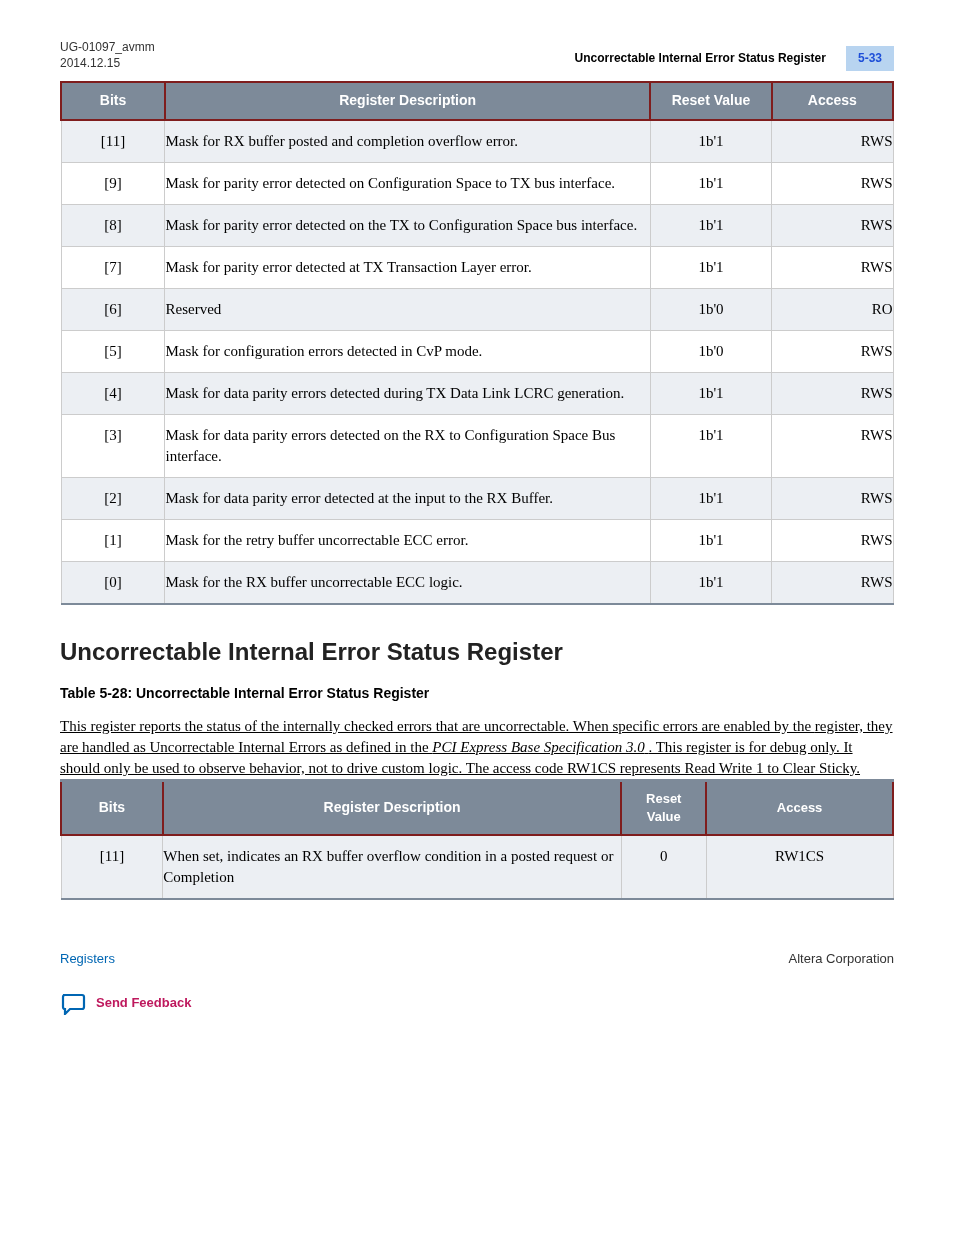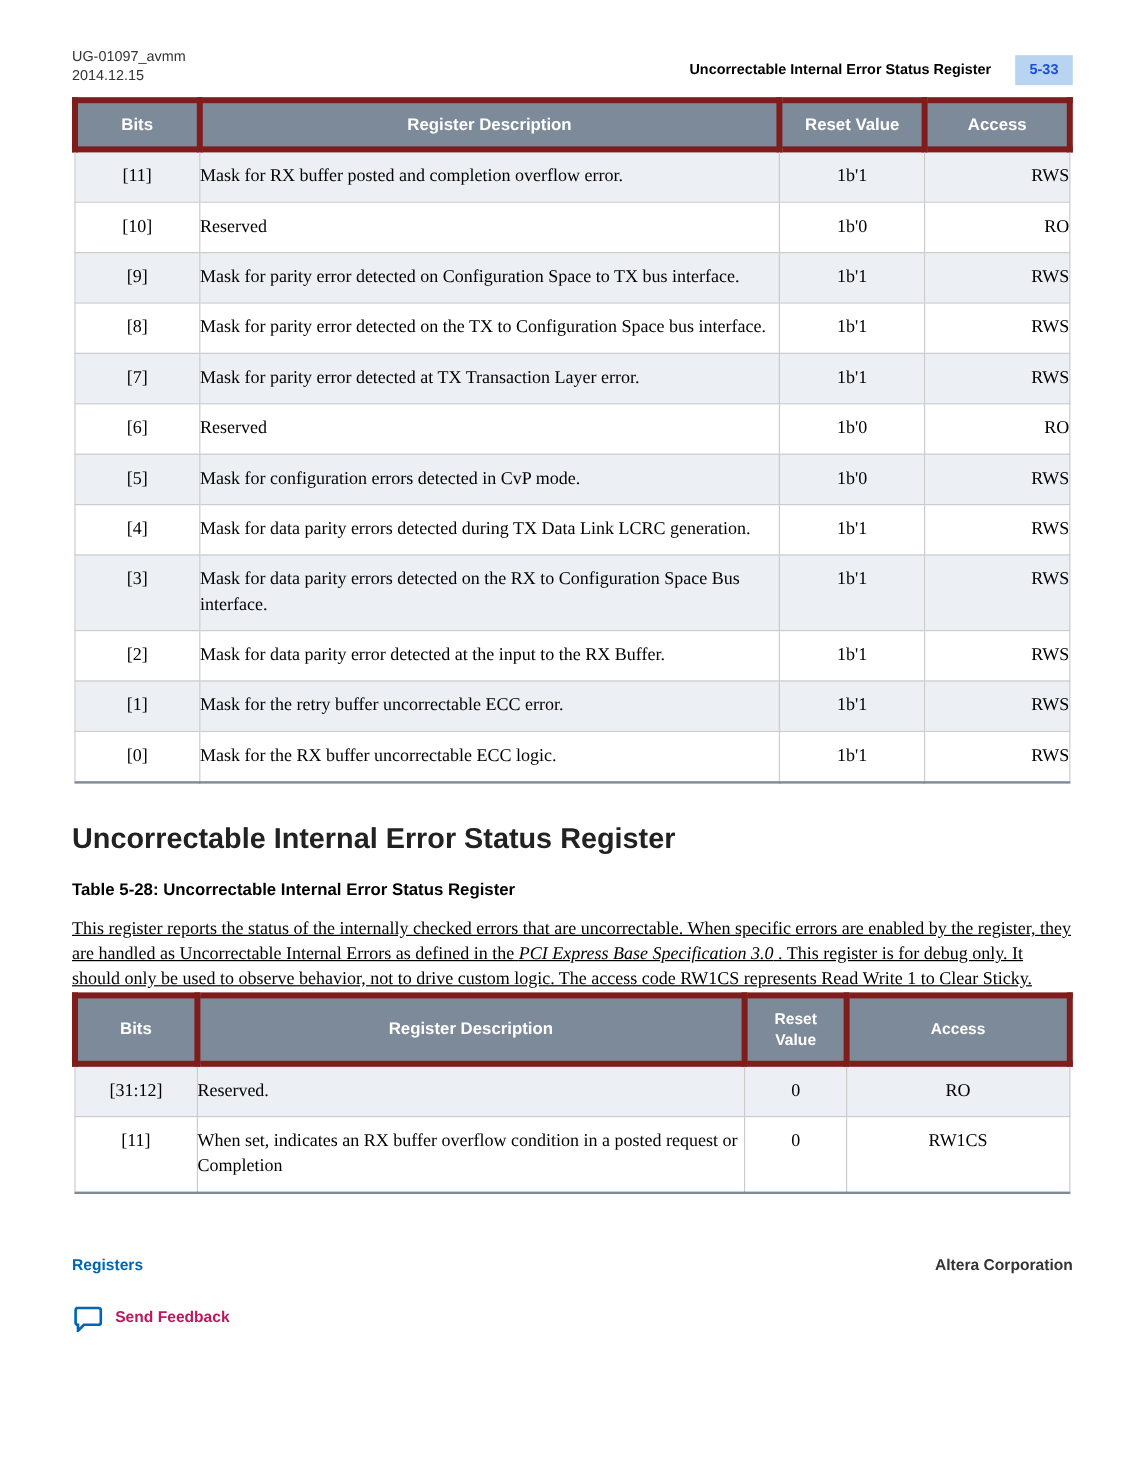--- a/index.html
+++ b/index.html
@@ -44,21 +44,21 @@
     border-collapse: collapse;
     margin-bottom: 30px;
   }
   th {
     background: #7d8a99;
     color: #fff;
     font-family: Arial, sans-serif;
     font-weight: bold;
     padding: 8px 10px;
     text-align: center;
-    border: 5px solid #7f1d1d;
+    border: 2px solid #7f1d1d;
     font-size: 14px;
   }
   td {
     padding: 10px 0;
     border: 1px solid #ccc;
     vertical-align: top;
   }
   td.bits { text-align: center; width: 12%; }
   td.desc { width: 56%; }
   td.reset { text-align: center; width: 14%; }
@@ -91,21 +91,21 @@
     text-decoration: underline;
   }
   .para em { font-style: italic; }
   .footer {
     display: flex;
     justify-content: space-between;
     align-items: center;
     margin-top: 50px;
     font-family: Arial, sans-serif;
     font-size: 13px;
-    font-weight: bold;
+    font-weight: normal;
   }
   .footer-left { color: #0066b3; }
   .footer-right { color: #333; }
   .feedback {
     display: flex;
     align-items: center;
     margin-top: 24px;
     font-family: Arial, sans-serif;
     font-weight: bold;
     color: #be185d;
@@ -137,26 +137,20 @@
     </tr>
   </thead>
   <tbody id="t1body">
       <tr>
         <td class="bits">[11]</td>
         <td class="desc">Mask for RX buffer posted and completion overflow error.</td>
         <td class="reset">1b'1</td>
         <td class="access">RWS</td>
       </tr>
       <tr>
-        <td class="bits">[10]</td>
-        <td class="desc">Reserved</td>
-        <td class="reset">1b'0</td>
-        <td class="access">RO</td>
-      </tr>
-      <tr>
         <td class="bits">[9]</td>
         <td class="desc">Mask for parity error detected on Configuration Space to TX bus interface.</td>
         <td class="reset">1b'1</td>
         <td class="access">RWS</td>
       </tr>
       <tr>
         <td class="bits">[8]</td>
         <td class="desc">Mask for parity error detected on the TX to Configuration Space bus interface.</td>
         <td class="reset">1b'1</td>
         <td class="access">RWS</td>
@@ -227,26 +221,20 @@
   <thead>
     <tr>
       <th>Bits</th>
       <th>Register Description</th>
       <th>Reset Value</th>
       <th>Access</th>
     </tr>
   </thead>
   <tbody id="t2body">
       <tr>
-        <td class="bits2">[31:12]</td>
-        <td class="desc2">Reserved.</td>
-        <td class="reset2">0</td>
-        <td class="access2">RO</td>
-      </tr>
-      <tr>
         <td class="bits2">[11]</td>
         <td class="desc2">When set, indicates an RX buffer overflow condition in a posted request or Completion</td>
         <td class="reset2">0</td>
         <td class="access2">RW1CS</td>
       </tr>
     </tbody>
 </table>
 
 <div class="footer">
   <span class="footer-left">Registers</span>

